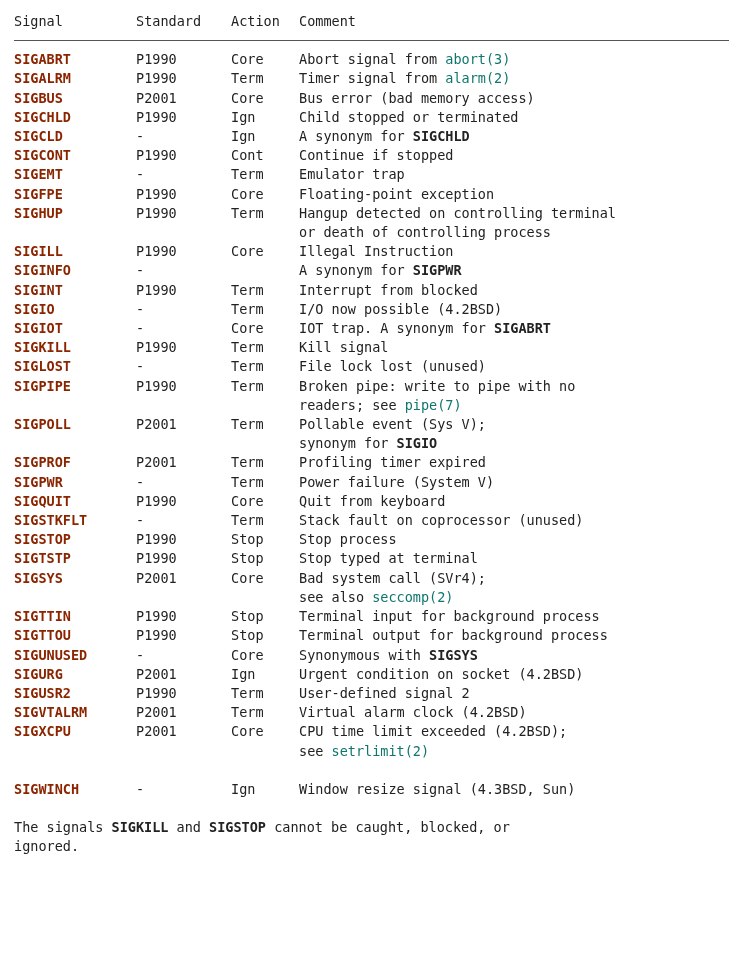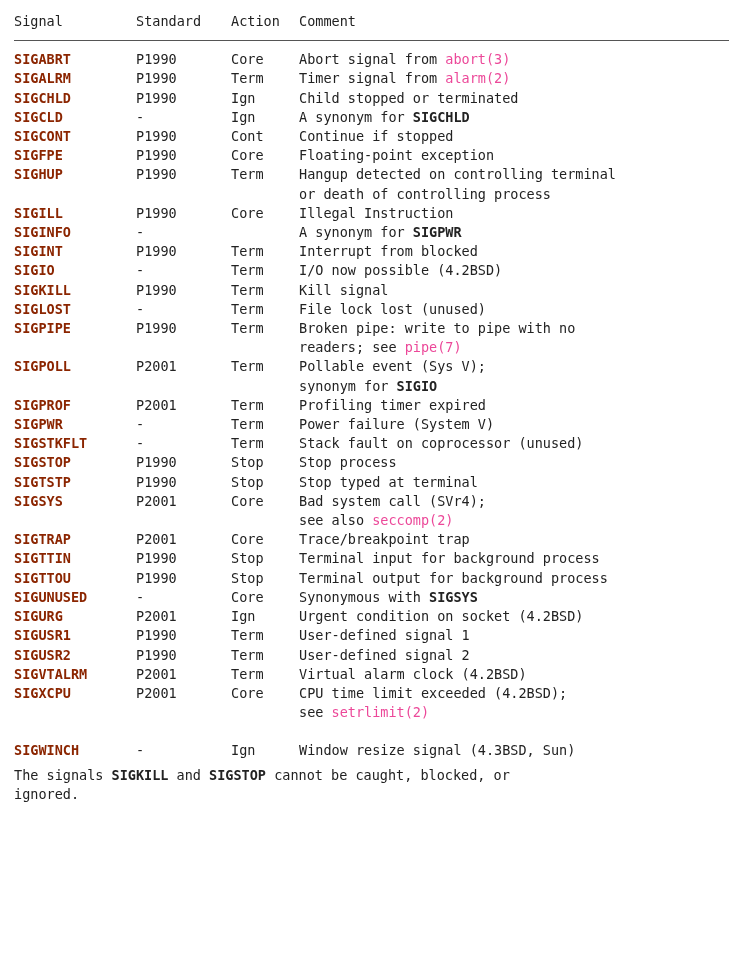--- a/index.html
+++ b/index.html
@@ -65,28 +65,28 @@
     color: #8b2500;
     font-weight: bold;
   }
   td.std, td.act {
     color: #222222;
   }
   td.cmt {
     color: #222222;
   }
   .lnk {
-    color: #ec4899;
+    color: #0f766e;
   }
   .bold {
     font-weight: bold;
     color: #222222;
   }
   .footnote {
-    margin-top: 5px;
+    margin-top: 19px;
     color: #222222;
     white-space: pre-wrap;
     width: 715px;
   }
   .footnote .bold {
     font-weight: bold;
   }
   tbody tr.gaprow td {
     height: 19px;
     padding: 0;
@@ -127,38 +127,50 @@
           <td class="act">Core</td>
           <td class="cmt"><span>Abort signal from </span><span class="lnk">abort(3)</span></td>
         </tr>
         <tr>
           <td class="sig">SIGALRM</td>
           <td class="std">P1990</td>
           <td class="act">Term</td>
           <td class="cmt"><span>Timer signal from </span><span class="lnk">alarm(2)</span></td>
         </tr>
         <tr>
+          <td class="sig">SIGBUS</td>
+          <td class="std">P2001</td>
+          <td class="act">Core</td>
+          <td class="cmt"><span>Bus error (bad memory access)</span></td>
+        </tr>
+        <tr>
           <td class="sig">SIGCHLD</td>
           <td class="std">P1990</td>
           <td class="act">Ign</td>
           <td class="cmt"><span>Child stopped or terminated</span></td>
         </tr>
         <tr>
           <td class="sig">SIGCLD</td>
           <td class="std">-</td>
           <td class="act">Ign</td>
           <td class="cmt"><span>A synonym for </span><span class="bold">SIGCHLD</span></td>
         </tr>
         <tr>
           <td class="sig">SIGCONT</td>
           <td class="std">P1990</td>
           <td class="act">Cont</td>
           <td class="cmt"><span>Continue if stopped</span></td>
         </tr>
         <tr>
+          <td class="sig">SIGEMT</td>
+          <td class="std">-</td>
+          <td class="act">Term</td>
+          <td class="cmt"><span>Emulator trap</span></td>
+        </tr>
+        <tr>
           <td class="sig">SIGFPE</td>
           <td class="std">P1990</td>
           <td class="act">Core</td>
           <td class="cmt"><span>Floating-point exception</span></td>
         </tr>
         <tr>
           <td class="sig">SIGHUP</td>
           <td class="std">P1990</td>
           <td class="act">Term</td>
           <td class="cmt"><span>Hangup detected on controlling terminal
@@ -182,20 +194,26 @@
           <td class="act">Term</td>
           <td class="cmt"><span>Interrupt from blocked</span></td>
         </tr>
         <tr>
           <td class="sig">SIGIO</td>
           <td class="std">-</td>
           <td class="act">Term</td>
           <td class="cmt"><span>I/O now possible (4.2BSD)</span></td>
         </tr>
         <tr>
+          <td class="sig">SIGIOT</td>
+          <td class="std">-</td>
+          <td class="act">Core</td>
+          <td class="cmt"><span>IOT trap. A synonym for </span><span class="bold">SIGABRT</span></td>
+        </tr>
+        <tr>
           <td class="sig">SIGKILL</td>
           <td class="std">P1990</td>
           <td class="act">Term</td>
           <td class="cmt"><span>Kill signal</span></td>
         </tr>
         <tr>
           <td class="sig">SIGLOST</td>
           <td class="std">-</td>
           <td class="act">Term</td>
           <td class="cmt"><span>File lock lost (unused)</span></td>
@@ -220,20 +238,26 @@
           <td class="act">Term</td>
           <td class="cmt"><span>Profiling timer expired</span></td>
         </tr>
         <tr>
           <td class="sig">SIGPWR</td>
           <td class="std">-</td>
           <td class="act">Term</td>
           <td class="cmt"><span>Power failure (System V)</span></td>
         </tr>
         <tr>
+          <td class="sig">SIGQUIT</td>
+          <td class="std">P1990</td>
+          <td class="act">Core</td>
+          <td class="cmt"><span>Quit from keyboard</span></td>
+        </tr>
+        <tr>
           <td class="sig">SIGSTKFLT</td>
           <td class="std">-</td>
           <td class="act">Term</td>
           <td class="cmt"><span>Stack fault on coprocessor (unused)</span></td>
         </tr>
         <tr>
           <td class="sig">SIGSTOP</td>
           <td class="std">P1990</td>
           <td class="act">Stop</td>
           <td class="cmt"><span>Stop process</span></td>
@@ -245,26 +269,20 @@
           <td class="cmt"><span>Stop typed at terminal</span></td>
         </tr>
         <tr>
           <td class="sig">SIGSYS</td>
           <td class="std">P2001</td>
           <td class="act">Core</td>
           <td class="cmt"><span>Bad system call (SVr4);
 see also </span><span class="lnk">seccomp(2)</span></td>
         </tr>
         <tr>
-          <td class="sig">SIGTRAP</td>
-          <td class="std">P2001</td>
-          <td class="act">Core</td>
-          <td class="cmt"><span>Trace/breakpoint trap</span></td>
-        </tr>
-        <tr>
           <td class="sig">SIGTTIN</td>
           <td class="std">P1990</td>
           <td class="act">Stop</td>
           <td class="cmt"><span>Terminal input for background process</span></td>
         </tr>
         <tr>
           <td class="sig">SIGTTOU</td>
           <td class="std">P1990</td>
           <td class="act">Stop</td>
           <td class="cmt"><span>Terminal output for background process</span></td>
@@ -275,26 +293,20 @@
           <td class="act">Core</td>
           <td class="cmt"><span>Synonymous with </span><span class="bold">SIGSYS</span></td>
         </tr>
         <tr>
           <td class="sig">SIGURG</td>
           <td class="std">P2001</td>
           <td class="act">Ign</td>
           <td class="cmt"><span>Urgent condition on socket (4.2BSD)</span></td>
         </tr>
         <tr>
-          <td class="sig">SIGUSR1</td>
-          <td class="std">P1990</td>
-          <td class="act">Term</td>
-          <td class="cmt"><span>User-defined signal 1</span></td>
-        </tr>
-        <tr>
           <td class="sig">SIGUSR2</td>
           <td class="std">P1990</td>
           <td class="act">Term</td>
           <td class="cmt"><span>User-defined signal 2</span></td>
         </tr>
         <tr>
           <td class="sig">SIGVTALRM</td>
           <td class="std">P2001</td>
           <td class="act">Term</td>
           <td class="cmt"><span>Virtual alarm clock (4.2BSD)</span></td>

